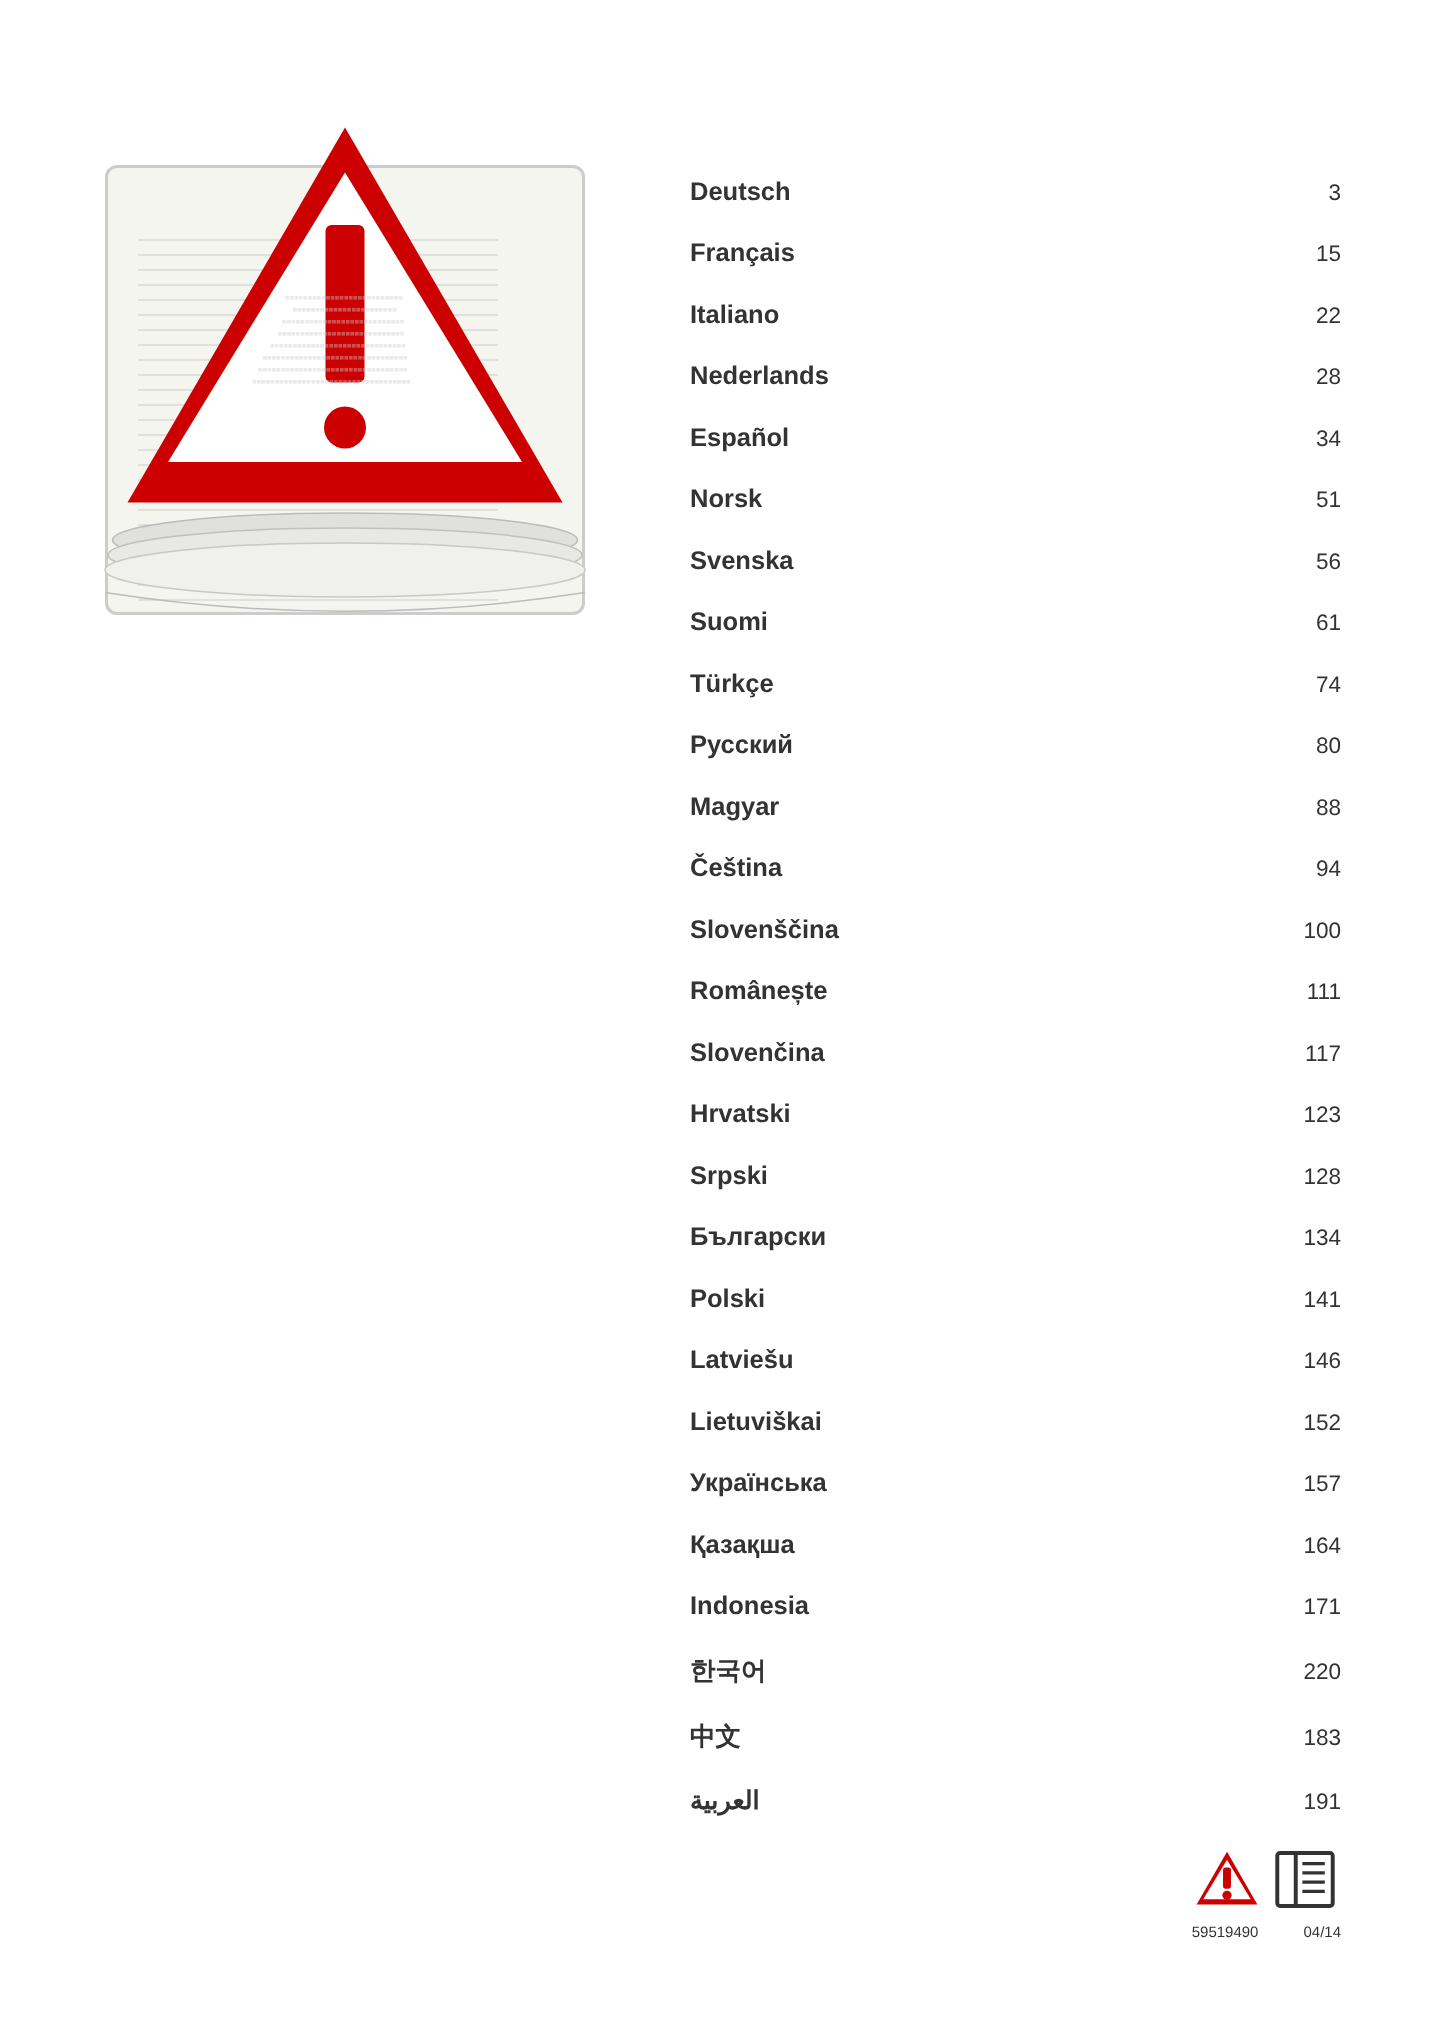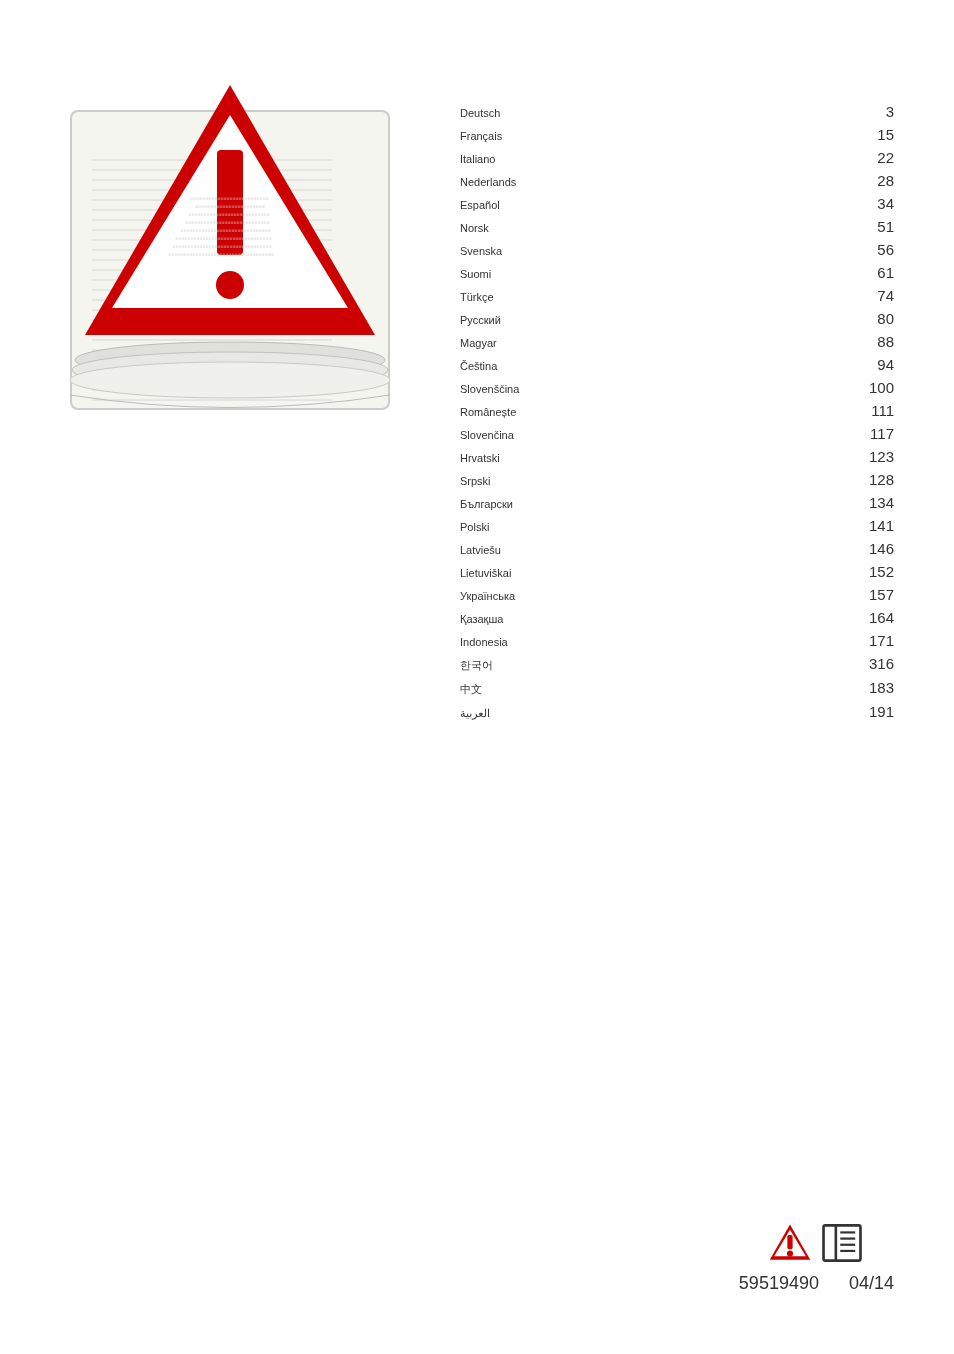--- a/index.html
+++ b/index.html
@@ -71,24 +71,25 @@
 
     .toc-row {
       display: flex;
       justify-content: space-between;
       align-items: baseline;
       padding: 3px 0;
       border-bottom: none;
     }
 
     .toc-language {
-      font-size: 11px;
+      font-size: 17px;
       color: #333;
-      font-weight: normal;
+      font-weight: bold;
       min-width: 140px;
+      margin-top: 15px;
     }
 
     .toc-page {
       font-size: 15px;
       color: #333;
       text-align: right;
       min-width: 40px;
     }
 
     
@@ -110,21 +111,21 @@
     }
 
     .bottom-codes {
       display: flex;
       flex-direction: row;
       gap: 30px;
       align-items: center;
     }
 
     .bottom-code {
-      font-size: 18px;
+      font-size: 10px;
       color: #333;
     }
 
     
     .svg-warning-small {
       width: 44px;
       height: 44px;
     }
 
     .svg-book-small {
@@ -304,21 +305,21 @@
             <span class="toc-page">164</span>
           </div>
           <div class="toc-row">
             <span class="toc-language">Indonesia</span>
             <span style="flex: 1 1 0%; border-bottom: 1px dotted transparent; min-width: 20px;"></span>
             <span class="toc-page">171</span>
           </div>
           <div class="toc-row">
             <span class="toc-language">한국어</span>
             <span style="flex: 1 1 0%; border-bottom: 1px dotted transparent; min-width: 20px;"></span>
-            <span class="toc-page">316</span>
+            <span class="toc-page">220</span>
           </div>
           <div class="toc-row">
             <span class="toc-language">中文</span>
             <span style="flex: 1 1 0%; border-bottom: 1px dotted transparent; min-width: 20px;"></span>
             <span class="toc-page">183</span>
           </div>
           <div class="toc-row">
             <span class="toc-language">العربية</span>
             <span style="flex: 1 1 0%; border-bottom: 1px dotted transparent; min-width: 20px;"></span>
             <span class="toc-page">191</span>

